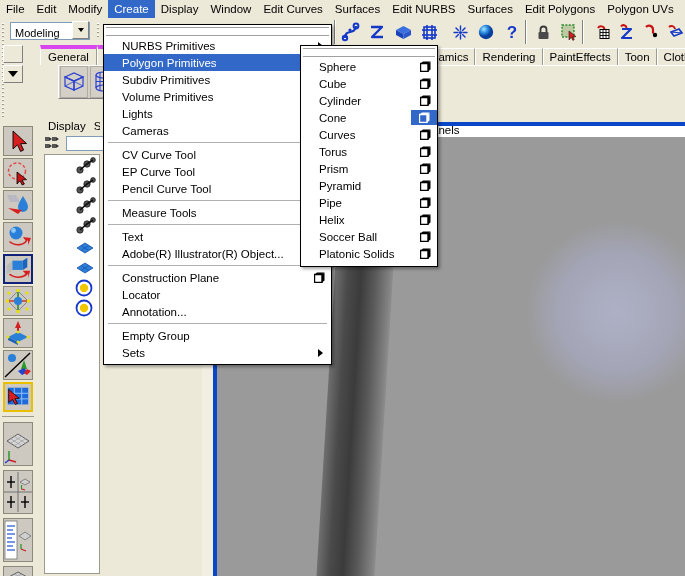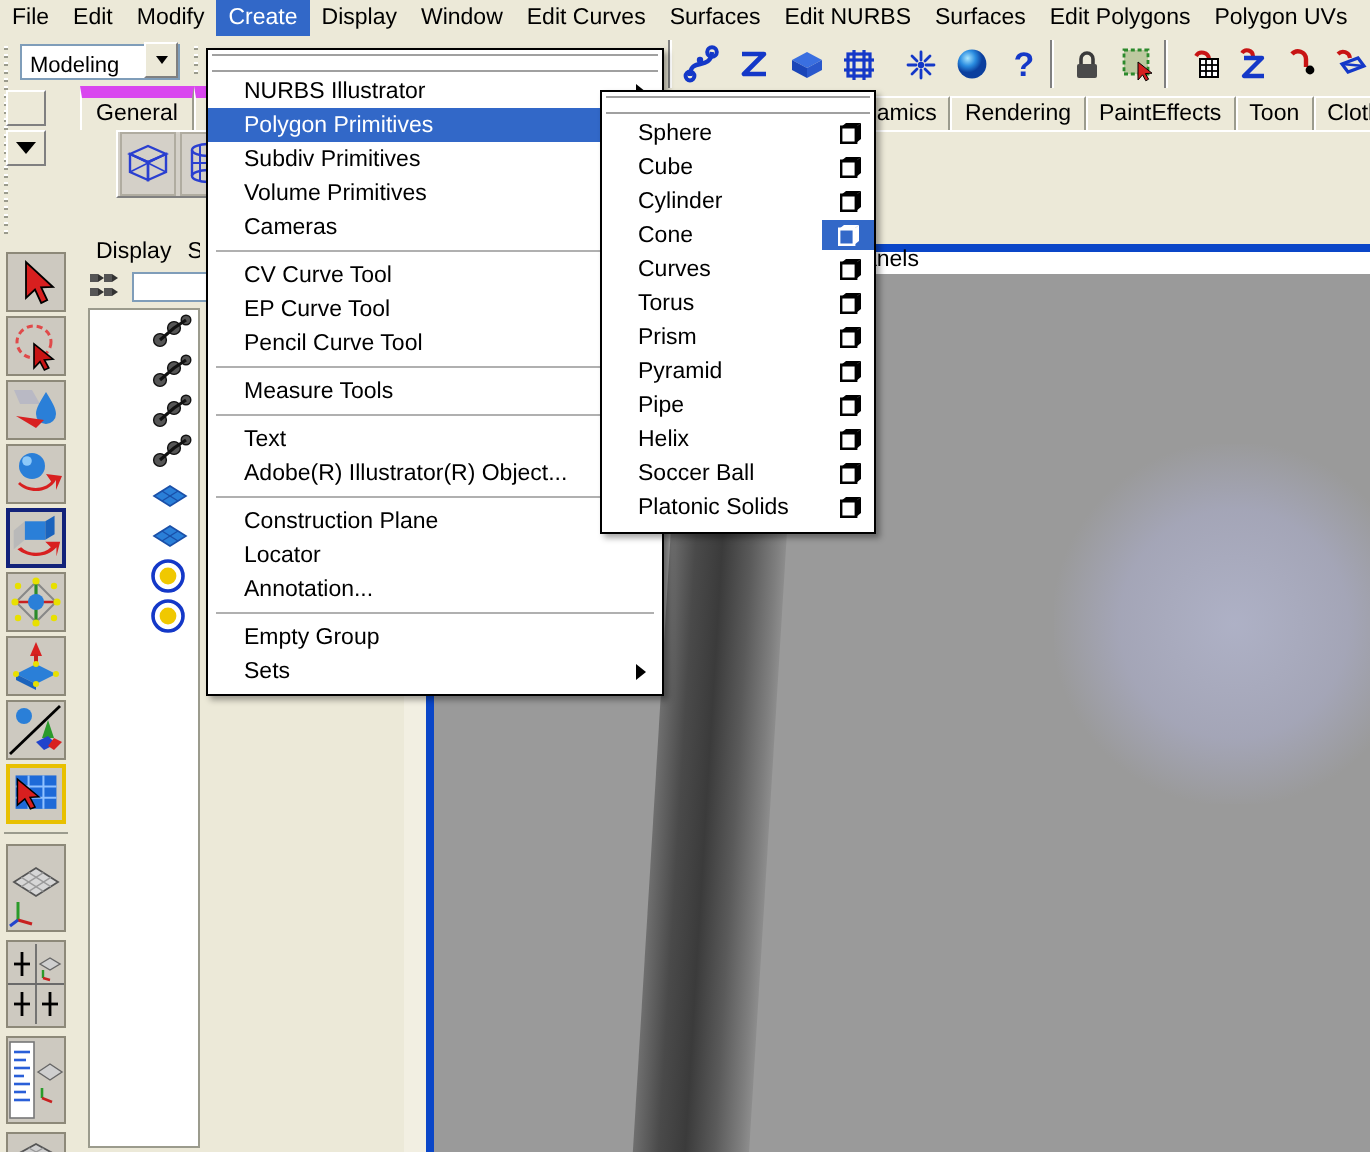--- a/index.html
+++ b/index.html
@@ -77,21 +77,21 @@
   }
 
   
   .shelf-tabs{
     position:absolute;left:40px;top:48px;height:17px;
     display:flex;align-items:flex-end;
   }
   .shelf-tab{
     height:16px;line-height:16px;padding:0 7px;
     background:#ece9d8;font-size:11.5px;white-space:nowrap;
-    border-left:1px solid #fff;border-top:6px solid #d946ef;
+    border-left:1px solid #fff;border-top:4px solid #d946ef;
     border-right:1px solid #9b9b8d;
   }
   .shelf-strip{
     position:absolute;left:40px;top:65px;height:34px;
     background:#d4d0c8;border:1px solid #fff;
     border-right-color:#808080;border-bottom-color:#808080;
     box-sizing:border-box;display:flex;align-items:center;
   }
   .shelf-btn{
     width:32px;height:30px;margin:1px;
@@ -672,39 +672,43 @@
   <div class="vp-border-l"></div>
   <div class="viewport">
     <div class="vp-cylinder"></div>
     <div class="vp-glow"></div>
   </div>
 
   <div class="menu" id="createMenu" style="left:103px;top:24px;width:229px;">
     <div class="menu-tear"></div>
 
     <div class="menu-item">
-      <span>NURBS Illustrator</span>
+      <span>NURBS Primitives</span>
       <span class="sub-arrow"></span>
     </div>
 
     <div class="menu-item hl">
       <span>Polygon Primitives</span>
       <span class="sub-arrow"></span>
     </div>
 
     <div class="menu-item">
       <span>Subdiv Primitives</span>
       <span class="sub-arrow"></span>
     </div>
 
     <div class="menu-item">
       <span>Volume Primitives</span>
       <span class="sub-arrow"></span>
     </div>
 
+    <div class="menu-item">
+      <span>Lights</span>
+      <span class="sub-arrow"></span>
+    </div>
 
     <div class="menu-item">
       <span>Cameras</span>
       <span class="sub-arrow"></span>
     </div>
 
     <div class="menu-sep"></div>
 
     <div class="menu-item">
       <span>CV Curve Tool</span>

